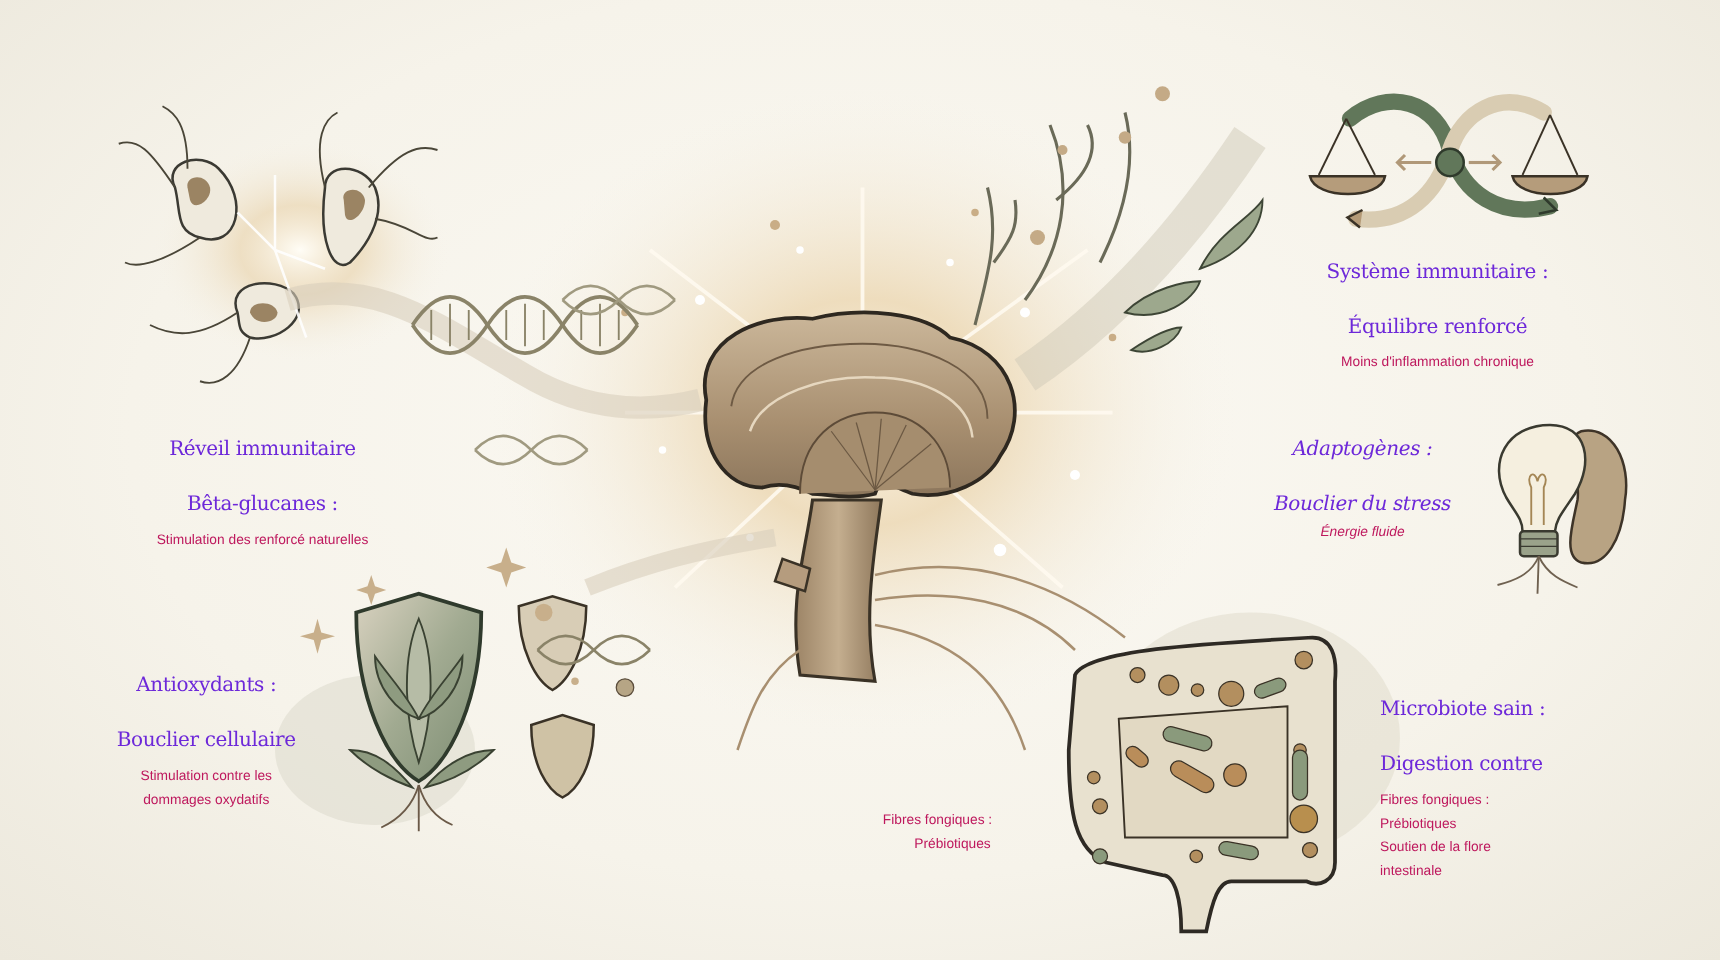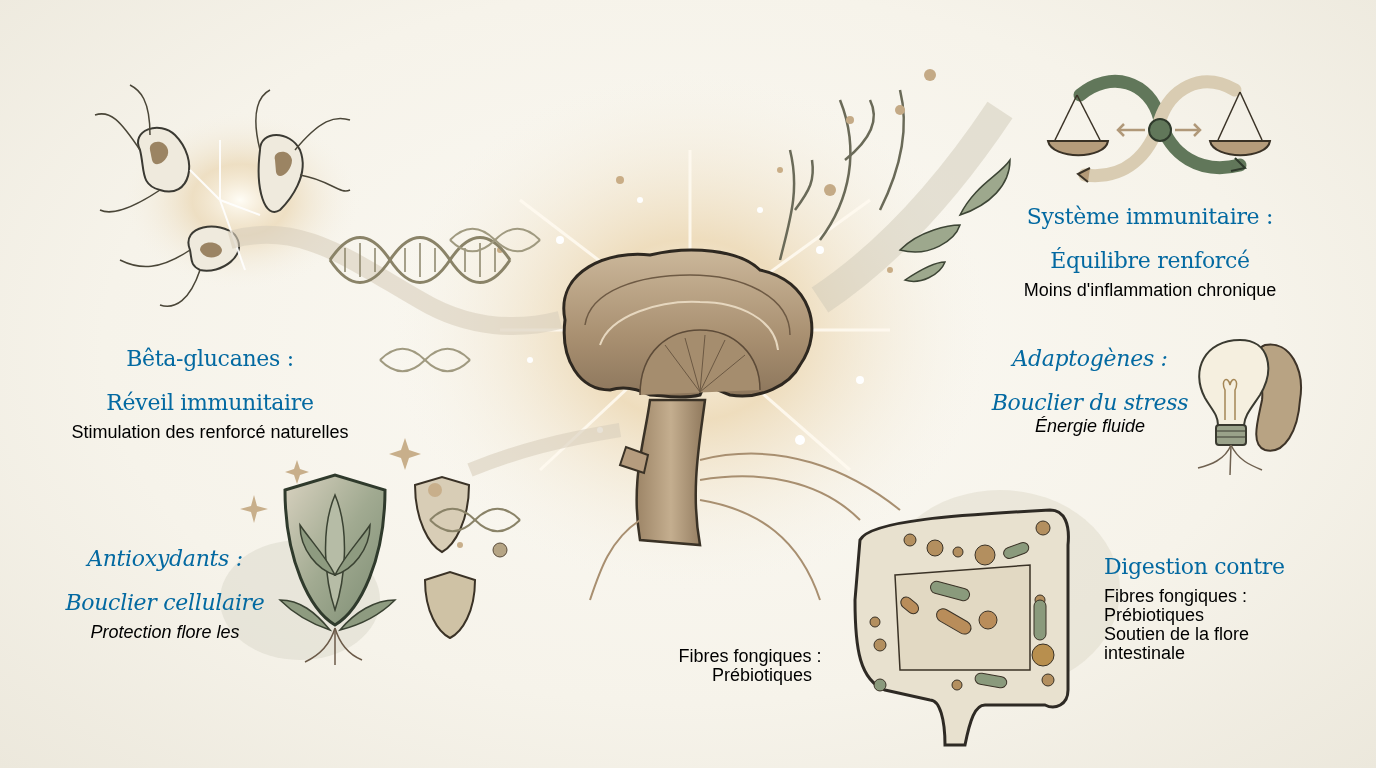--- a/index.html
+++ b/index.html
@@ -6,26 +6,26 @@
     body {
       width: 1376px; height: 768px; overflow: hidden; position: relative;
       background: radial-gradient(ellipse at 50% 45%, #fbf9f3 0%, #f6f3ea 60%, #ece8dc 100%);
       font-family: "Liberation Sans", sans-serif;
       color: #1f2320;
     }
     .art { position: absolute; left: 0; top: 0; width: 1376px; height: 768px; }
     .label { position: absolute; text-align: center; }
     .label .title {
       font-family: "DejaVu Serif", "Liberation Serif", serif;
-      font-size: 22px; line-height: 28px; color: #0369a1; letter-spacing: -0.3px;
+      font-size: 16px; line-height: 28px; color: #6d28d9; letter-spacing: -0.3px;
       display: block;
     }
     .label .sub {
       font-family: "Liberation Sans", sans-serif;
-      font-size: 18px; line-height: 19px; color: #000000; display: block;
+      font-size: 11px; line-height: 19px; color: #be185d; display: block;
     }
     .label.left-align { text-align: left; }
     .label .title + .title { margin-top: 16px; }
     .label .sub.first { margin-top: 6px; }
   </style>
 </head>
 <body>
 
 <svg class="art" viewBox="0 0 1376 768" xmlns="http://www.w3.org/2000/svg">
   <defs>
@@ -286,41 +286,43 @@
   </g>
 </svg>
 
 <div class="label" style="left: 1000px; top: 203px; width: 300px;">
   <span class="title">Système immunitaire :</span>
   <span class="title">Équilibre renforcé</span>
   <span class="sub first">Moins d'inflammation chronique</span>
 </div>
 
 <div class="label" style="left: 60px; top: 345px; width: 300px;">
+  <span class="title">Réveil immunitaire</span>
   <span class="title">Bêta-glucanes :</span>
-  <span class="title">Réveil immunitaire</span>
   <span class="sub first">Stimulation des renforcé naturelles</span>
 </div>
 
 <div class="label" style="left: 960px; top: 345px; width: 260px; font-style: italic;">
   <span class="title">Adaptogènes :</span>
   <span class="title">Bouclier du stress</span>
   <span class="sub">Énergie fluide</span>
 </div>
 
-<div class="label" style="left: 35px; top: 545px; width: 260px; font-style: italic;">
+<div class="label" style="left: 35px; top: 534px; width: 260px;">
   <span class="title">Antioxydants :</span>
   <span class="title">Bouclier cellulaire</span>
-  <span class="sub first">Protection flore les</span>
+  <span class="sub first">Stimulation contre les</span>
+  <span class="sub">dommages oxydatifs</span>
 </div>
 
 <div class="label" style="left: 660px; top: 647px; width: 180px;">
   <span class="sub">Fibres fongiques :</span>
   <span class="sub" style="padding-left: 24px;">Prébiotiques</span>
 </div>
 
 <div class="label left-align" style="left: 1104px; top: 553px; width: 240px;">
+  <span class="title">Microbiote sain :</span>
   <span class="title">Digestion contre</span>
   <span class="sub first">Fibres fongiques :</span>
   <span class="sub">Prébiotiques</span>
   <span class="sub">Soutien de la flore</span>
   <span class="sub">intestinale</span>
 </div>
 
 </body></html>

